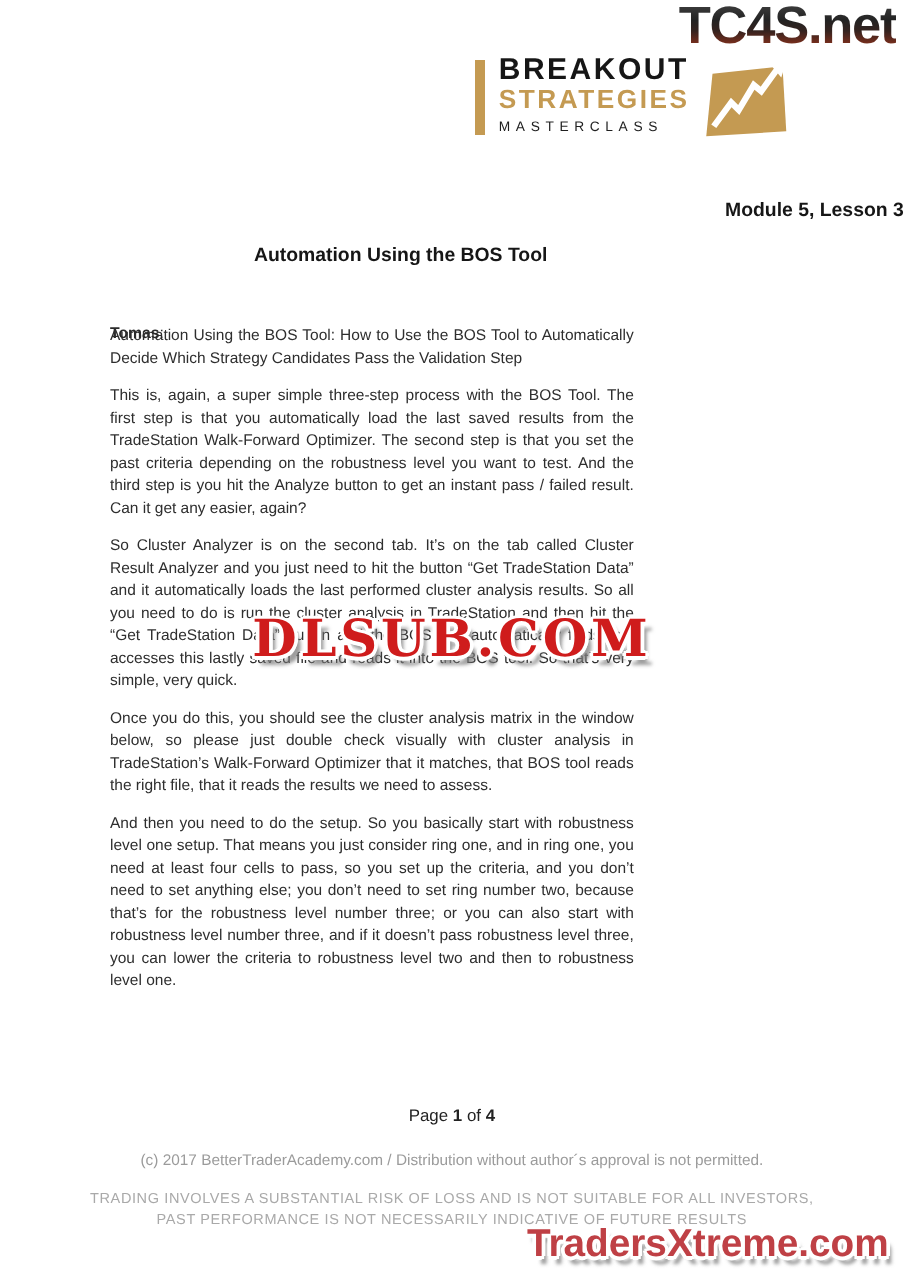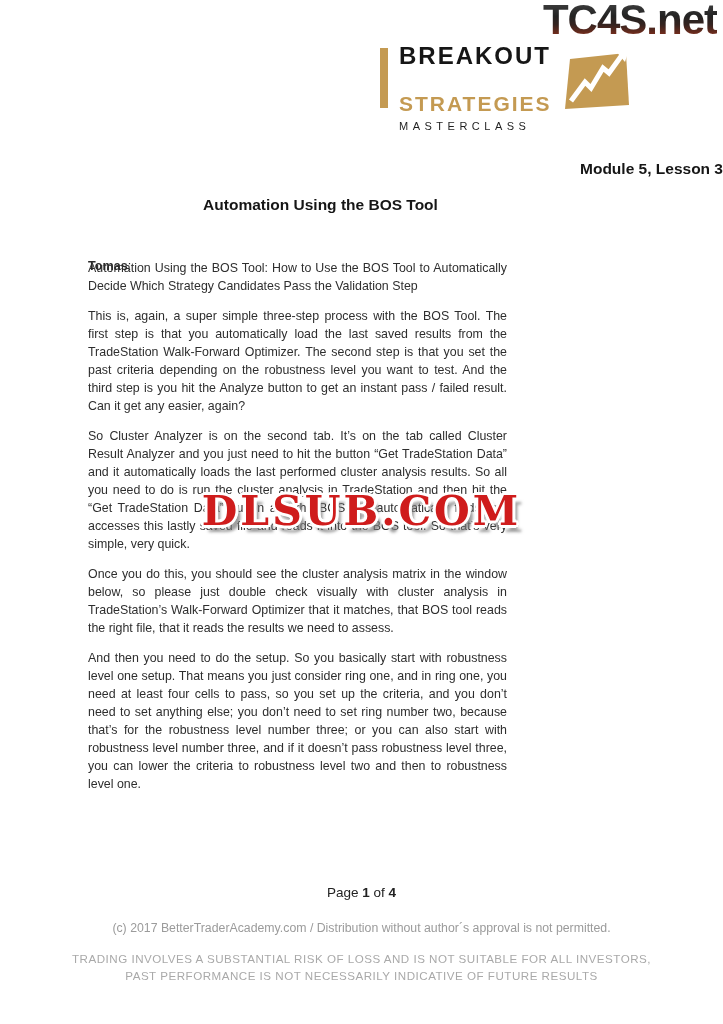--- a/index.html
+++ b/index.html
@@ -24,21 +24,21 @@
   }
   @supports ((-webkit-background-clip:text) or (background-clip:text)) {
     .tc4s { color:transparent; }
   }
 
   
   .logo { position:absolute; left:380px; top:44px; display:flex; }
   .logo-bar { width:8px; height:60px; margin-top:4px; }
   .logo-text { margin-left:11px; white-space:nowrap; }
   .logo-l1 { font-size:24px; font-weight:700; letter-spacing:2px; color:#161616; line-height:24px; }
-  .logo-l2 { font-size:21px; font-weight:700; letter-spacing:2px; line-height:24px;margin-top:24px; }
+  .logo-l2 { font-size:21px; font-weight:700; letter-spacing:2px; line-height:24px; }
   .logo-l3 { font-size:11px; font-weight:400; letter-spacing:4.5px; color:#1f1f1f; line-height:21px; }
   .logo-icon { margin-left:10px; margin-top:2px; }
 
   
   .title1 { position:absolute; top:160px; left:0; width:723px; text-align:right;
             font-size:15.5px; font-weight:700; color:#161616; }
   .title2 { position:absolute; top:196px; left:0; width:641px; text-align:center;
             font-size:15.5px; font-weight:700; color:#161616; }
 
   
@@ -127,14 +127,15 @@
 
   <div class="pagenum">
     <span>Page</span>&nbsp;<span class="num">1</span>&nbsp;<span>of</span>&nbsp;<span class="num">4</span>
   </div>
   <div class="copyright">(c) 2017 BetterTraderAcademy.com / Distribution without author´s approval is not permitted.</div>
   <div class="disclaimer">
     <div>TRADING INVOLVES A SUBSTANTIAL RISK OF LOSS AND IS NOT SUITABLE FOR ALL INVESTORS,</div>
     <div>PAST PERFORMANCE IS NOT NECESSARILY INDICATIVE OF FUTURE RESULTS</div>
   </div>
 
+  <div class="traders">TradersXtreme.com</div>
 
 </div>
 
 </body></html>

